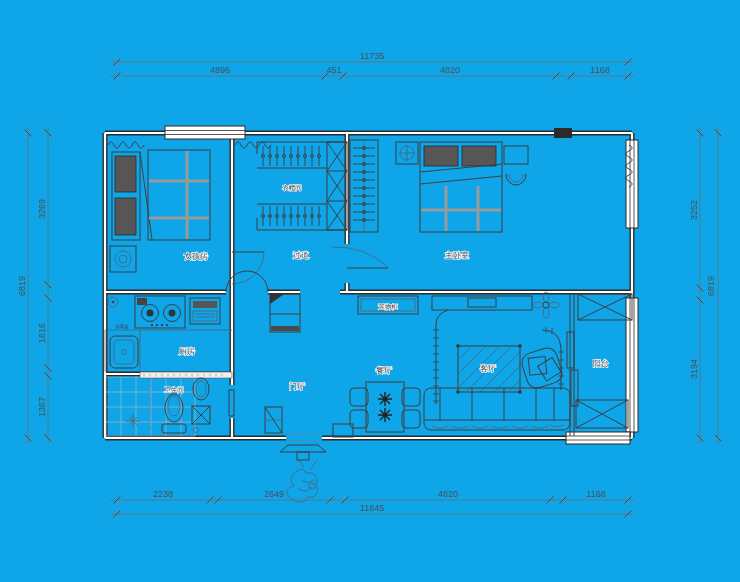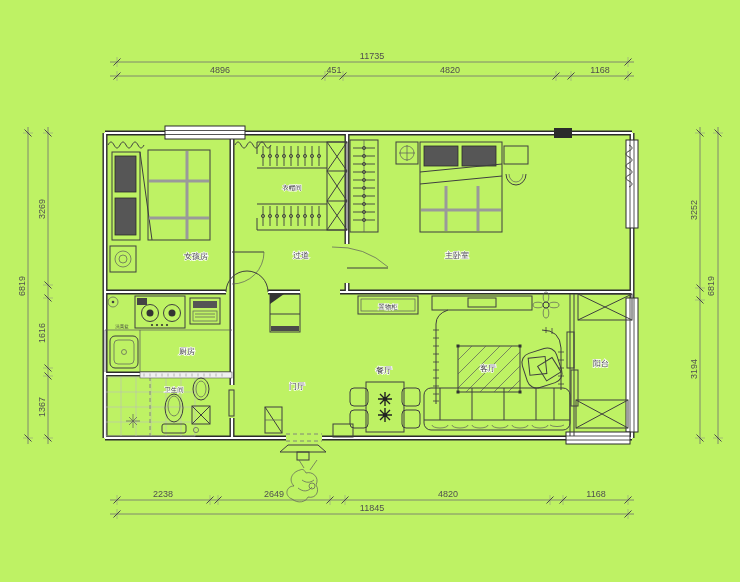--- a/index.html
+++ b/index.html
@@ -1,16 +1,16 @@
 <!DOCTYPE html>
 <html><head>
 <meta charset="utf-8">
 <style>
   html,body{margin:0;padding:0;background:#ffffff;}
-  .canvas{position:relative;width:740px;height:582px;background:#bef264;overflow:hidden;
+  .canvas{position:relative;width:740px;height:582px;background:#0ea5e9;overflow:hidden;
           font-family:"Liberation Sans", sans-serif;}
   svg{display:block;}
   .dimline{stroke:#6f6f6f;stroke-width:0.8;fill:none;}
   .wallA{stroke:#2b2b2b;stroke-width:5;fill:none;stroke-linecap:butt;}
   .wallB{stroke:#ffffff;stroke-width:2.2;fill:none;stroke-linecap:butt;}
   .furn{stroke:#3f3f3f;stroke-width:1;fill:none;}
   .furnthin{stroke:#5a5a5a;stroke-width:0.7;fill:none;}
   .plaid{stroke:#9a9a9a;stroke-width:3;fill:none;}
   .darkfill{fill:#565656;stroke:#2b2b2b;stroke-width:0.8;}
   .win{fill:#ffffff;stroke:#2b2b2b;stroke-width:1;}

